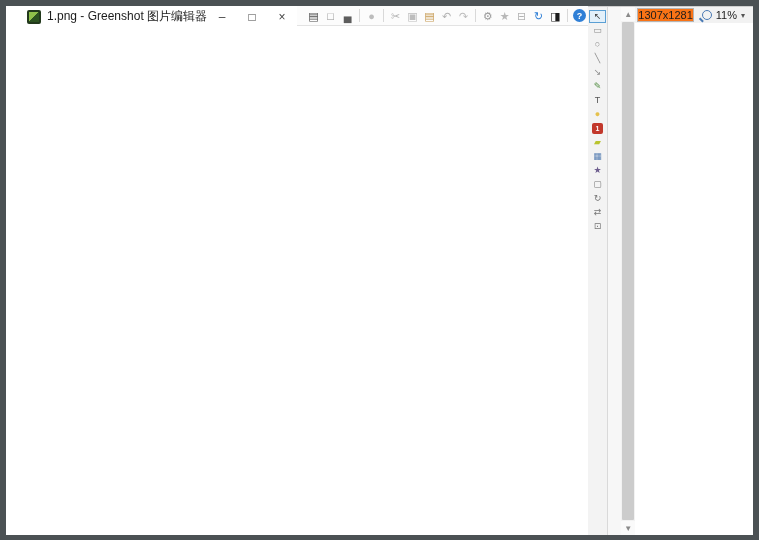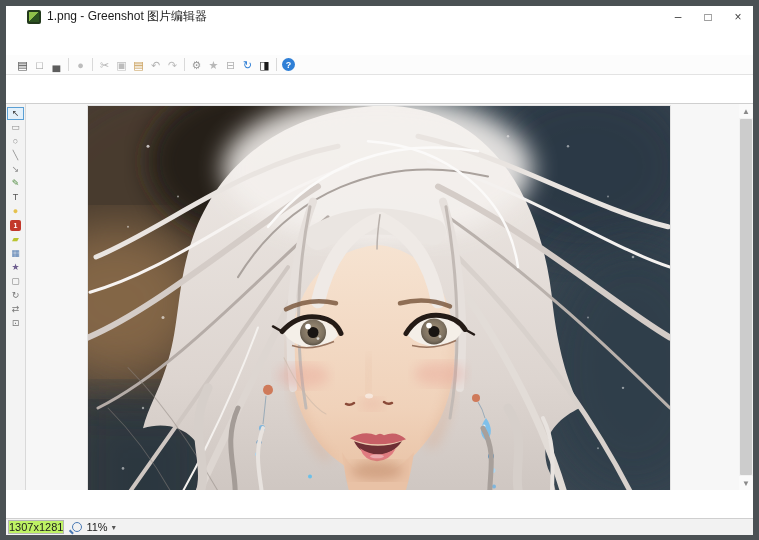--- a/index.html
+++ b/index.html
@@ -1,19 +1,19 @@
 <!DOCTYPE html>
 <html style="--frame: #4b5154; --titlebar_bg: #ffffff; --toolbox_bg: #f3f3f3; --canvas_bg: #f7f7f7; --statusbar_bg: #f2f2f2; --panel_border: #b5b5b5; --accent_blue: #2f7fd6; --selected_tool_border: #5a9fd4; --scroll_thumb: #cccccc;"><head>
 <meta charset="utf-8">
 <style>
   html,body{margin:0;padding:0;width:759px;height:540px;overflow:hidden;
     font-family:"Liberation Sans","DejaVu Sans",sans-serif;
     -webkit-font-smoothing:antialiased;}
   .frame{position:absolute;inset:0;background:var(--frame,#4b5154);padding:6px 6px 5px 6px;box-sizing:border-box;}
-  .window{width:100%;height:100%;background:#fff;display:flex;flex-direction:column;box-sizing:border-box;gap:28px;}
+  .window{width:100%;height:100%;background:#fff;display:flex;flex-direction:row;box-sizing:border-box;}
 
   
   .titlebar{height:21px;background:var(--titlebar_bg,#fff);display:flex;align-items:center;flex:0 0 auto;}
   .applogo{width:14px;height:14px;margin-left:21px;background:#22391c;border-radius:2px;position:relative;overflow:hidden;flex:0 0 auto;}
   .applogo i{position:absolute;left:2px;top:2px;width:10px;height:10px;
     background:linear-gradient(135deg,#8fbf4a 0 48%,#2c5220 48% 100%);}
   .title{font-size:12px;color:#1b1b1b;margin-left:6px;white-space:nowrap;}
   .wcontrols{margin-left:auto;display:flex;align-items:center;height:100%;}
   .wbtn{width:30px;height:100%;display:inline-flex;align-items:center;justify-content:center;
     font-size:12px;color:#444;cursor:default;}
@@ -46,21 +46,21 @@
 
   
   .vscroll{width:14px;background:#f2f2f2;display:flex;flex-direction:column;flex:0 0 auto;}
   .sarrow{height:14px;display:flex;align-items:center;justify-content:center;font-size:8px;color:#8a8a8a;background:#fafafa;}
   .sthumb{flex:1 1 auto;background:var(--scroll_thumb,#cccccc);margin:1px 1px;border-radius:1px;}
 
   
   .statusbar{height:17px;background:var(--statusbar_bg,#f2f2f2);border-top:1px solid #cfcfcf;
     display:flex;align-items:stretch;font-size:11px;color:#1c1c1c;flex:0 0 auto;padding:1px 2px;box-sizing:border-box;}
   .spanel{border:1px solid var(--panel_border,#b5b5b5);display:flex;align-items:center;
-    padding:0 0;white-space:nowrap;background:#bef264;box-sizing:border-box;}
+    padding:0 0;white-space:nowrap;background:#f97316;box-sizing:border-box;}
   .spanel.msg{flex:1 1 auto;margin-left:2px;}
   .zoomctl{display:flex;align-items:center;padding:0 6px 0 8px;}
   .mag{width:8px;height:8px;border:1.5px solid #4a7ab5;border-radius:50%;position:relative;margin-right:4px;}
   .mag::after{content:'';position:absolute;width:5px;height:1.6px;background:#4a7ab5;
     left:-4px;top:8px;transform:rotate(45deg);}
   .caret{font-size:8px;color:#555;margin-left:4px;}
 </style>
 </head>
 <body>
 

